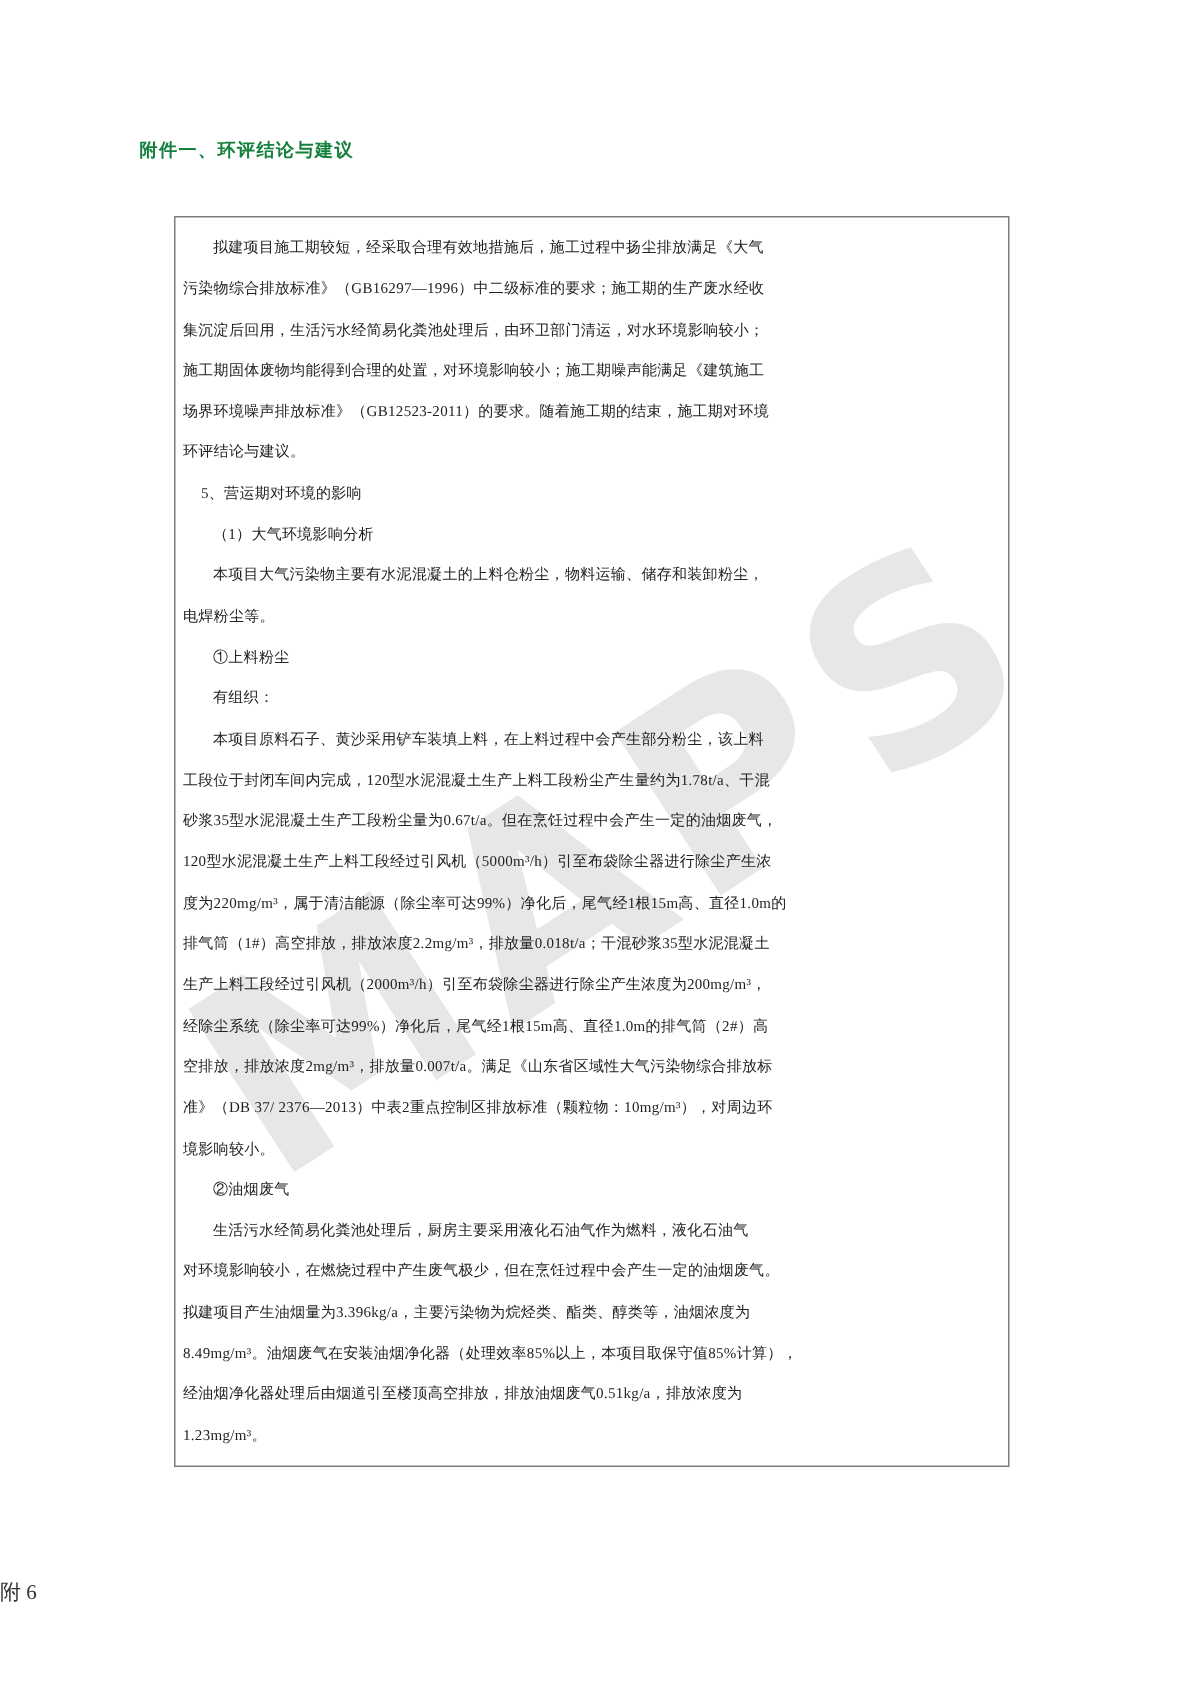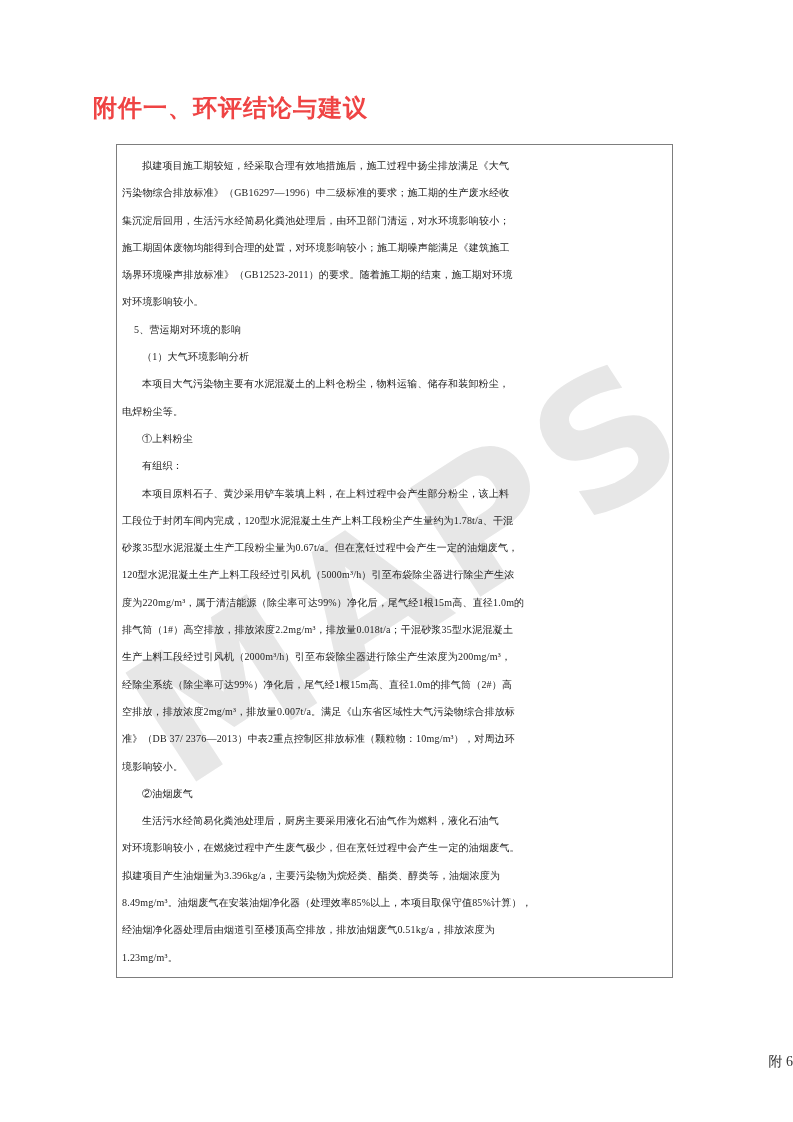--- a/index.html
+++ b/index.html
@@ -14,22 +14,22 @@
     height: 1122px;
     background: #ffffff;
     overflow: hidden;
   }
   .doc-title {
     position: absolute;
     left: 93px;
     top: 92px;
     font-family: "Liberation Sans", "DejaVu Sans", sans-serif;
     font-weight: bold;
-    font-size: 24px;
-    color: #ef4444;
+    font-size: 12px;
+    color: #15803d;
     letter-spacing: 1px;
     z-index: 2;
   }
   .watermark {
     position: absolute;
     left: 90px;
     top: 455px;
     width: 640px;
     height: 230px;
     line-height: 230px;
@@ -63,21 +63,21 @@
     height: 27.3px;
     white-space: nowrap;
     color: #222222;
     letter-spacing: 0.2px;
   }
   .page-footer {
     position: absolute;
     left: 0;
     top: 1053px;
     width: 100%;
-    text-align: right;
+    text-align: left;
     font-size: 14px;
     color: #333333;
     z-index: 2;
   }
 </style>
 </head>
 <body>
 
 <div class="page">
 
@@ -85,21 +85,21 @@
 
   <div class="doc-title">附件一、环评结论与建议</div>
 
   <div class="doc-box">
     <div>
         <div class="line" style="text-indent: 2em;">拟建项目施工期较短，经采取合理有效地措施后，施工过程中扬尘排放满足《大气</div>
         <div class="line">污染物综合排放标准》（GB16297—1996）中二级标准的要求；施工期的生产废水经收</div>
         <div class="line">集沉淀后回用，生活污水经简易化粪池处理后，由环卫部门清运，对水环境影响较小；</div>
         <div class="line">施工期固体废物均能得到合理的处置，对环境影响较小；施工期噪声能满足《建筑施工</div>
         <div class="line">场界环境噪声排放标准》（GB12523-2011）的要求。随着施工期的结束，施工期对环境</div>
-        <div class="line">对环境影响较小。</div>
+        <div class="line">环评结论与建议。</div>
         <div class="line" style="text-indent: 1.2em;">5、营运期对环境的影响</div>
         <div class="line" style="text-indent: 2em;">（1）大气环境影响分析</div>
         <div class="line" style="text-indent: 2em;">本项目大气污染物主要有水泥混凝土的上料仓粉尘，物料运输、储存和装卸粉尘，</div>
         <div class="line">电焊粉尘等。</div>
         <div class="line" style="text-indent: 2em;">①上料粉尘</div>
         <div class="line" style="text-indent: 2em;">有组织：</div>
         <div class="line" style="text-indent: 2em;">本项目原料石子、黄沙采用铲车装填上料，在上料过程中会产生部分粉尘，该上料</div>
         <div class="line">工段位于封闭车间内完成，120型水泥混凝土生产上料工段粉尘产生量约为1.78t/a、干混</div>
         <div class="line">砂浆35型水泥混凝土生产工段粉尘量为0.67t/a。但在烹饪过程中会产生一定的油烟废气，</div>
         <div class="line">120型水泥混凝土生产上料工段经过引风机（5000m³/h）引至布袋除尘器进行除尘产生浓</div>

